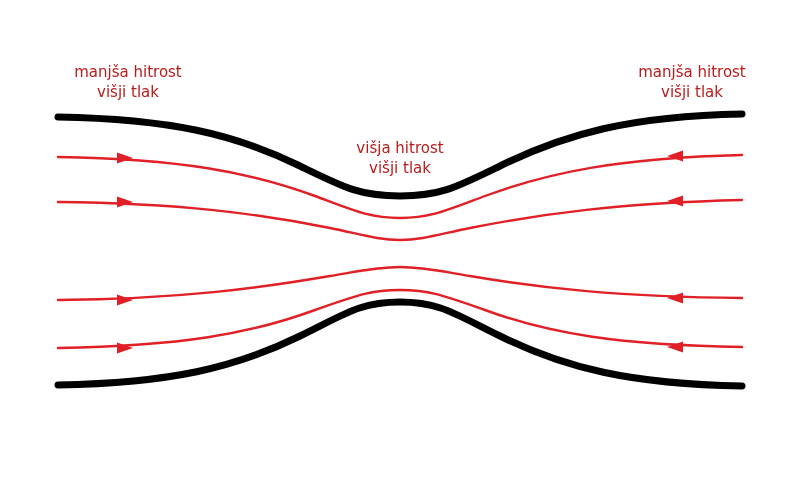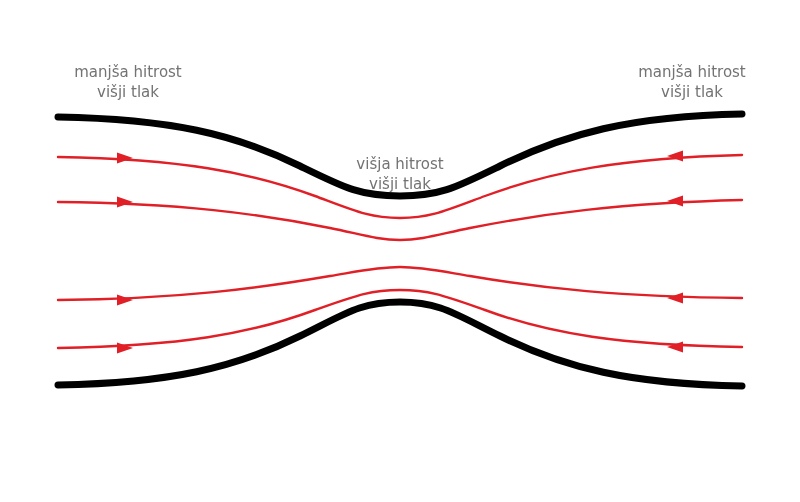--- a/index.html
+++ b/index.html
@@ -37,26 +37,26 @@
   .arrow {
     fill: var(--streamline, #e01f26);
     stroke: none;
   }
   .label {
     position: absolute;
     width: 160px;
     text-align: center;
     font-size: 15px;
     line-height: 20px;
-    color: #737373;
+    color: #b91c1c;
     white-space: nowrap;
   }
   .label-top-left  { left: 48px;  top: 62px;  }
   .label-top-right { left: 612px; top: 62px;  }
-  .label-center    { left: 320px; top: 154px; }
+  .label-center    { left: 320px; top: 138px; }
 </style>
 </head>
 <body>
 
 <div class="stage">
 
   <svg class="diagram-svg" viewBox="0 0 800 502" xmlns="http://www.w3.org/2000/svg">
 
     <path class="wall" d="M58 117 C170 119, 235 134, 300 166 C345 188, 360 196, 400 196 C440 196, 455 188, 500 166 C565 134, 630 116, 742 114"></path>
     <path class="wall" d="M58 385 C170 383, 235 368, 300 336 C345 314, 360 302, 400 302 C440 302, 455 314, 500 336 C565 368, 630 384, 742 386"></path>

